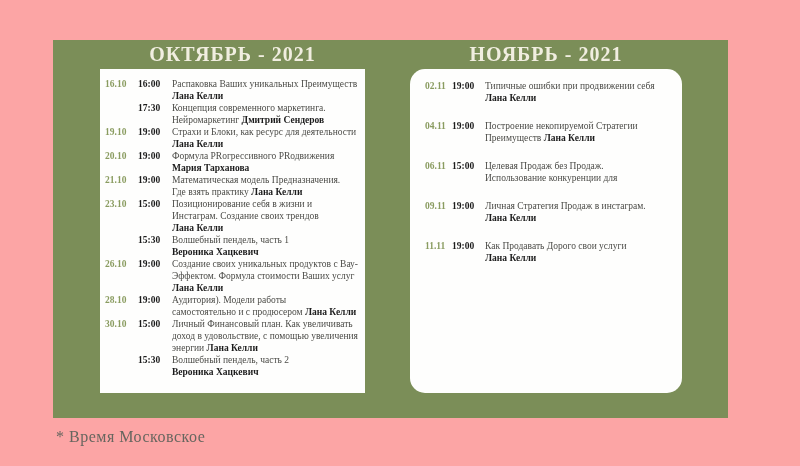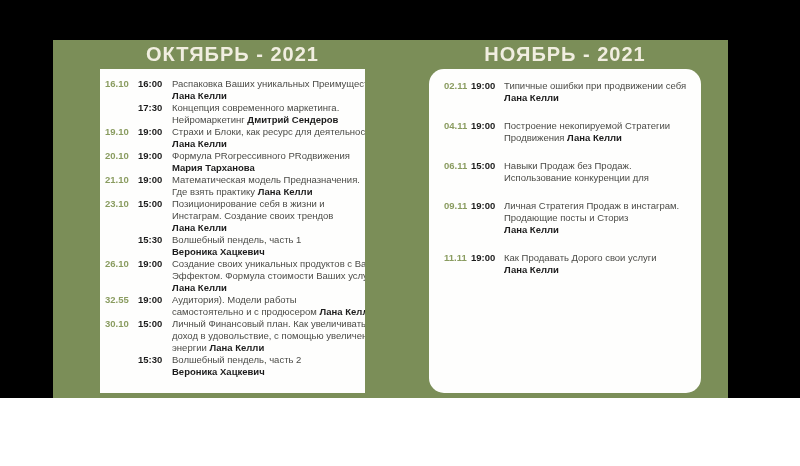--- a/index.html
+++ b/index.html
@@ -1,33 +1,33 @@
 <!DOCTYPE html>
 <html><head>
 <meta charset="utf-8">
 <style>
   html,body{margin:0;padding:0;}
   .canvas{
     position:relative;
-    width:800px;height:398px;
-    background:#000000;
-    font-family:Liberation Sans, sans-serif;
+    width:800px;height:466px;
+    background:#fca5a5;
+    font-family:Liberation Serif, serif;
     overflow:hidden;
   }
   .board{
     position:absolute;left:53px;top:40px;
     width:675px;height:378px;
     background:#7B8E58;
     display:flex;
     padding:0;
     box-sizing:border-box;
   }
   .month-col{position:absolute;top:0;display:flex;flex-direction:column;}
   .month-col.oct{left:47px;width:265px;}
-  .month-col.nov{left:376px;width:272px;}
+  .month-col.nov{left:357px;width:272px;}
   .month-title{
     margin:0;height:29px;
     display:flex;align-items:center;justify-content:center;
     color:#F1EEE0;font-size:20px;font-weight:700;letter-spacing:1px;
     white-space:nowrap;
   }
   .card{
     background:#FEFEFD;
     width:100%;height:324px;
     box-sizing:border-box;
@@ -123,21 +123,21 @@
           <div class="ev">
             <span class="date">26.10</span>
             <span class="time">19:00</span>
             <div class="desc">
               <div class="line"><span>Создание своих уникальных продуктов с Вау-</span></div>
               <div class="line"><span>Эффектом. Формула стоимости Ваших услуг</span></div>
               <div class="line"><b>Лана Келли</b></div>
             </div>
           </div>
           <div class="ev">
-            <span class="date">32.55</span>
+            <span class="date">28.10</span>
             <span class="time">19:00</span>
             <div class="desc">
               <div class="line"><span>Аудитория). Модели работы</span></div>
               <div class="line"><span>самостоятельно и с продюсером </span><b>Лана Келли</b></div>
             </div>
           </div>
           <div class="ev">
             <span class="date">30.10</span>
             <span class="time">15:00</span>
             <div class="desc">
@@ -165,37 +165,36 @@
             <div class="desc">
               <div class="line"><span>Типичные ошибки при продвижении себя</span></div>
               <div class="line"><b>Лана Келли</b></div>
             </div>
           </div>
           <div class="ev">
             <span class="date">04.11</span>
             <span class="time">19:00</span>
             <div class="desc">
               <div class="line"><span>Построение некопируемой Стратегии</span></div>
-              <div class="line"><span>Продвижения </span><b>Лана Келли</b></div>
+              <div class="line"><span>Преимуществ </span><b>Лана Келли</b></div>
             </div>
           </div>
           <div class="ev">
             <span class="date">06.11</span>
             <span class="time">15:00</span>
             <div class="desc">
-              <div class="line"><span>Навыки Продаж без Продаж.</span></div>
+              <div class="line"><span>Целевая Продаж без Продаж.</span></div>
               <div class="line"><span>Использование конкуренции для</span></div>
             </div>
           </div>
           <div class="ev">
             <span class="date">09.11</span>
             <span class="time">19:00</span>
             <div class="desc">
               <div class="line"><span>Личная Стратегия Продаж в инстаграм.</span></div>
-              <div class="line"><span>Продающие посты и Сториз</span></div>
               <div class="line"><b>Лана Келли</b></div>
             </div>
           </div>
           <div class="ev">
             <span class="date">11.11</span>
             <span class="time">19:00</span>
             <div class="desc">
               <div class="line"><span>Как Продавать Дорого свои услуги</span></div>
               <div class="line"><b>Лана Келли</b></div>
             </div>

